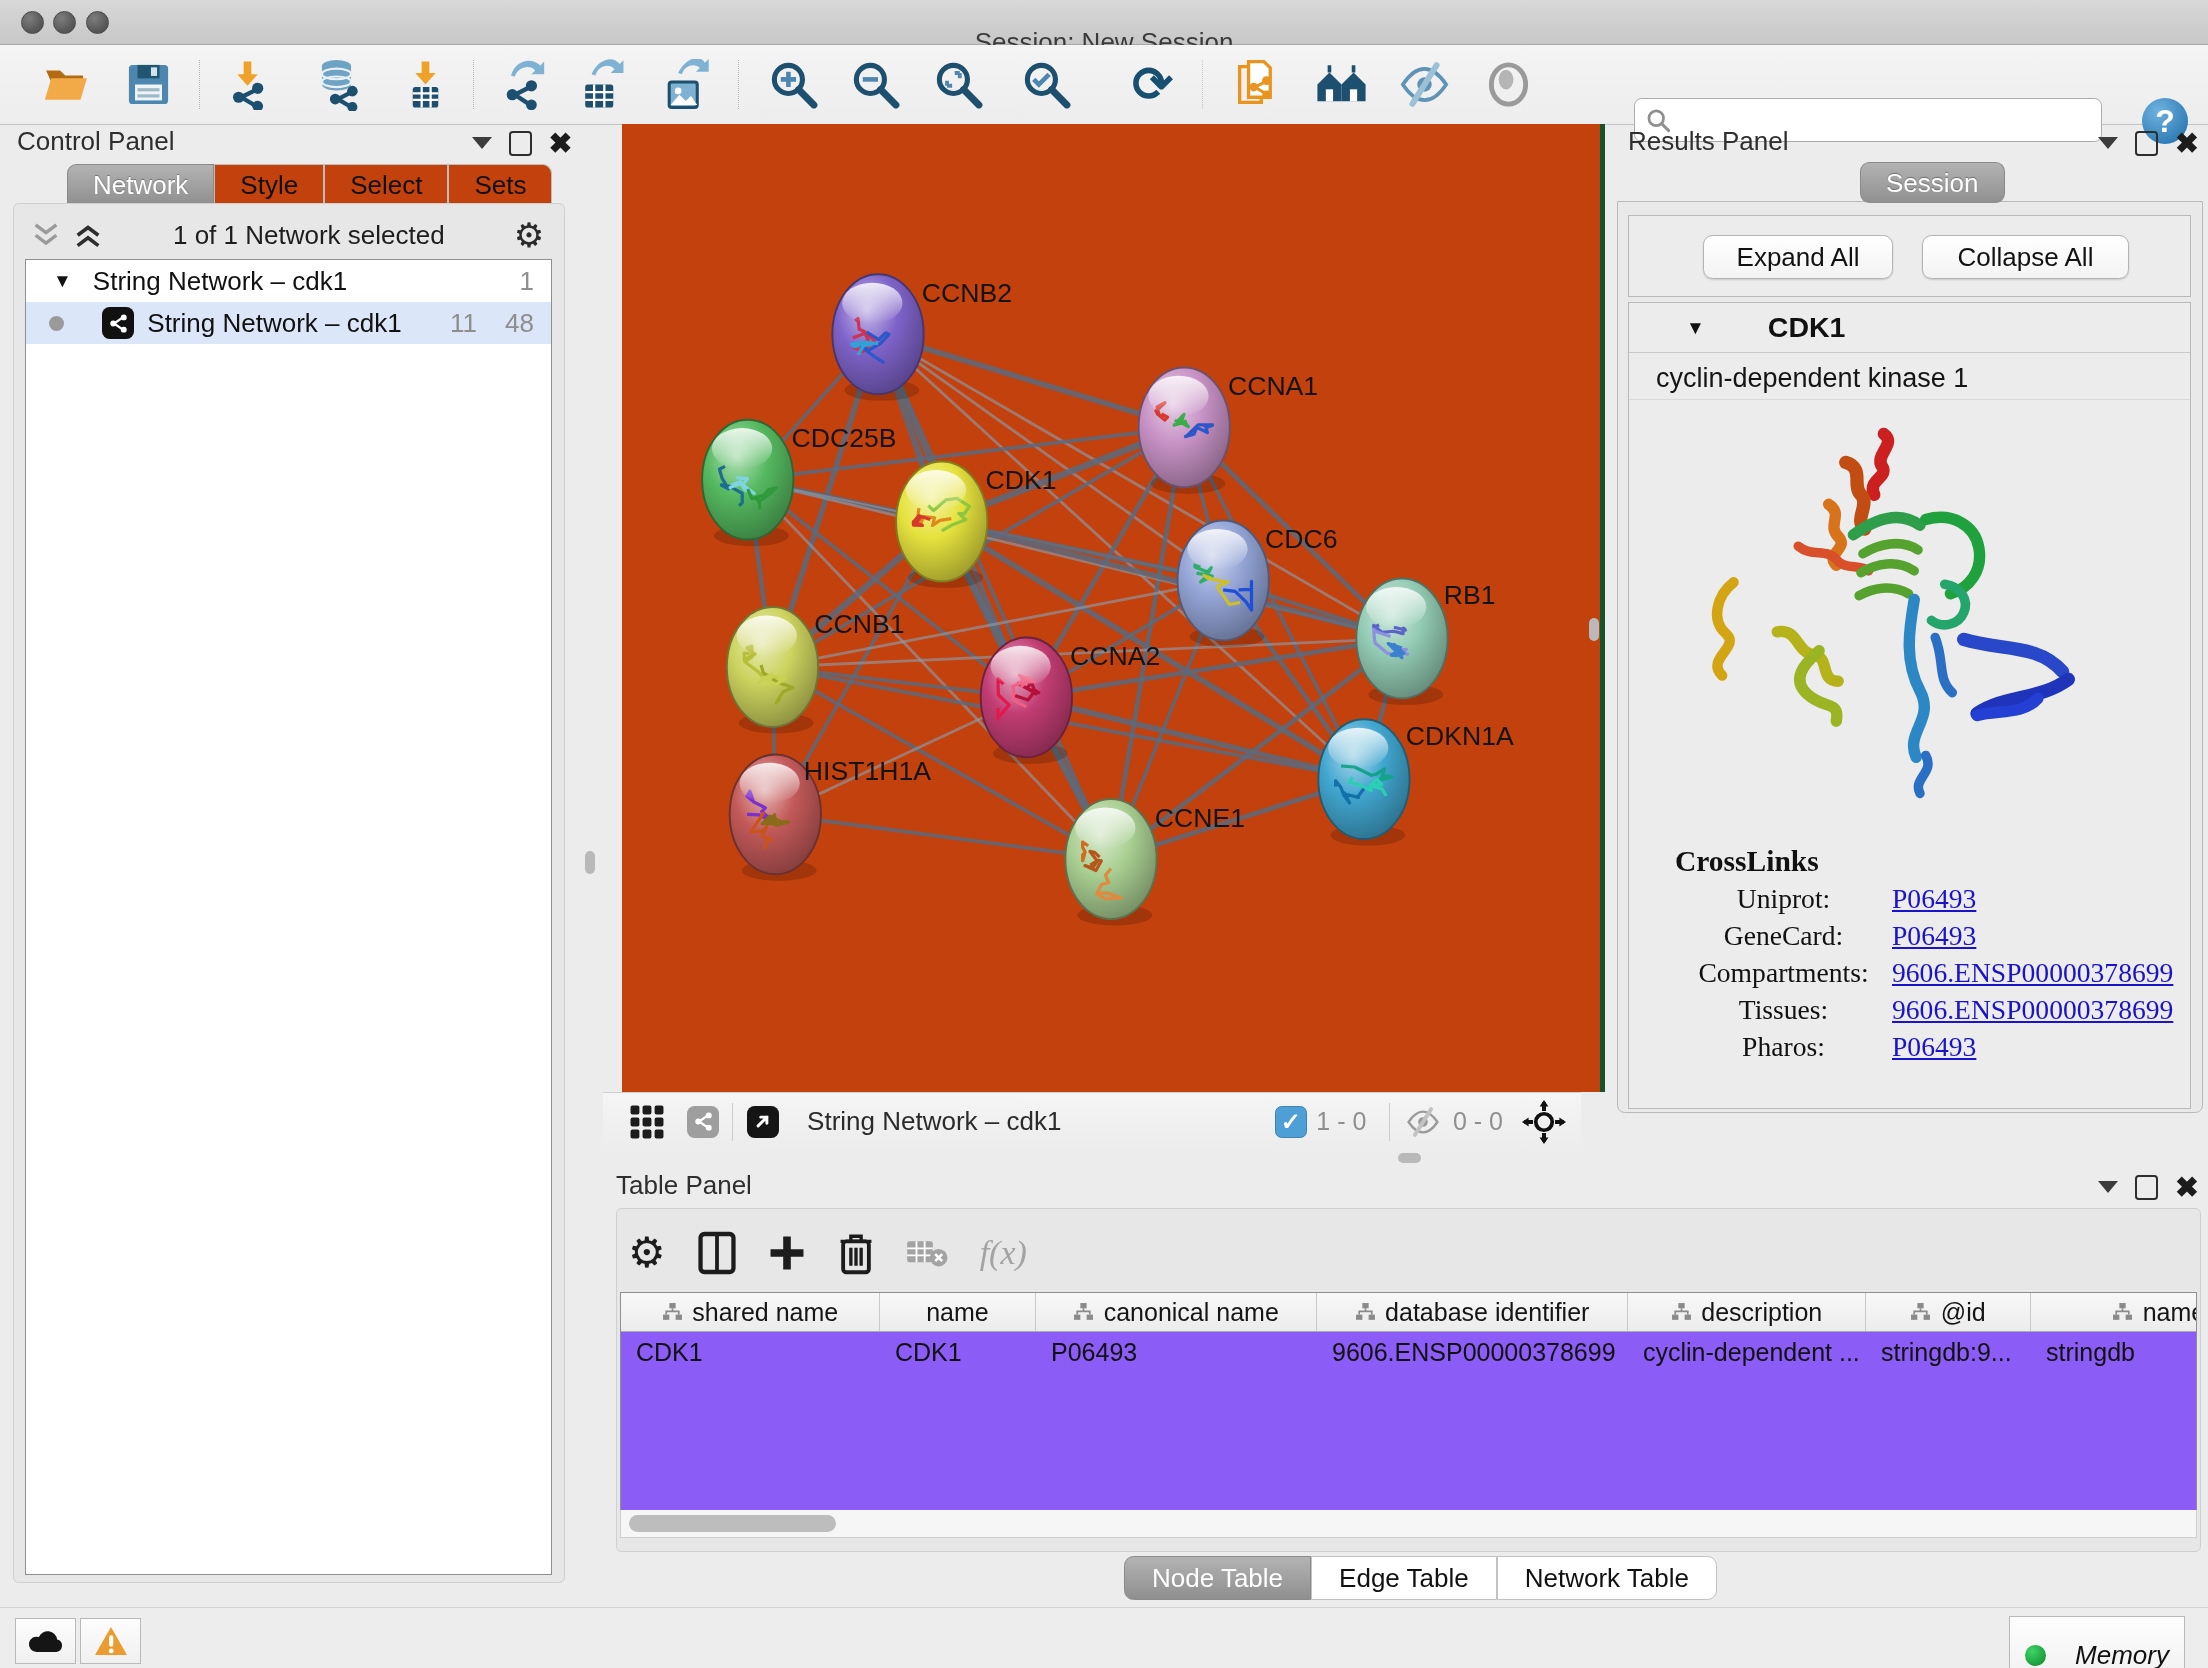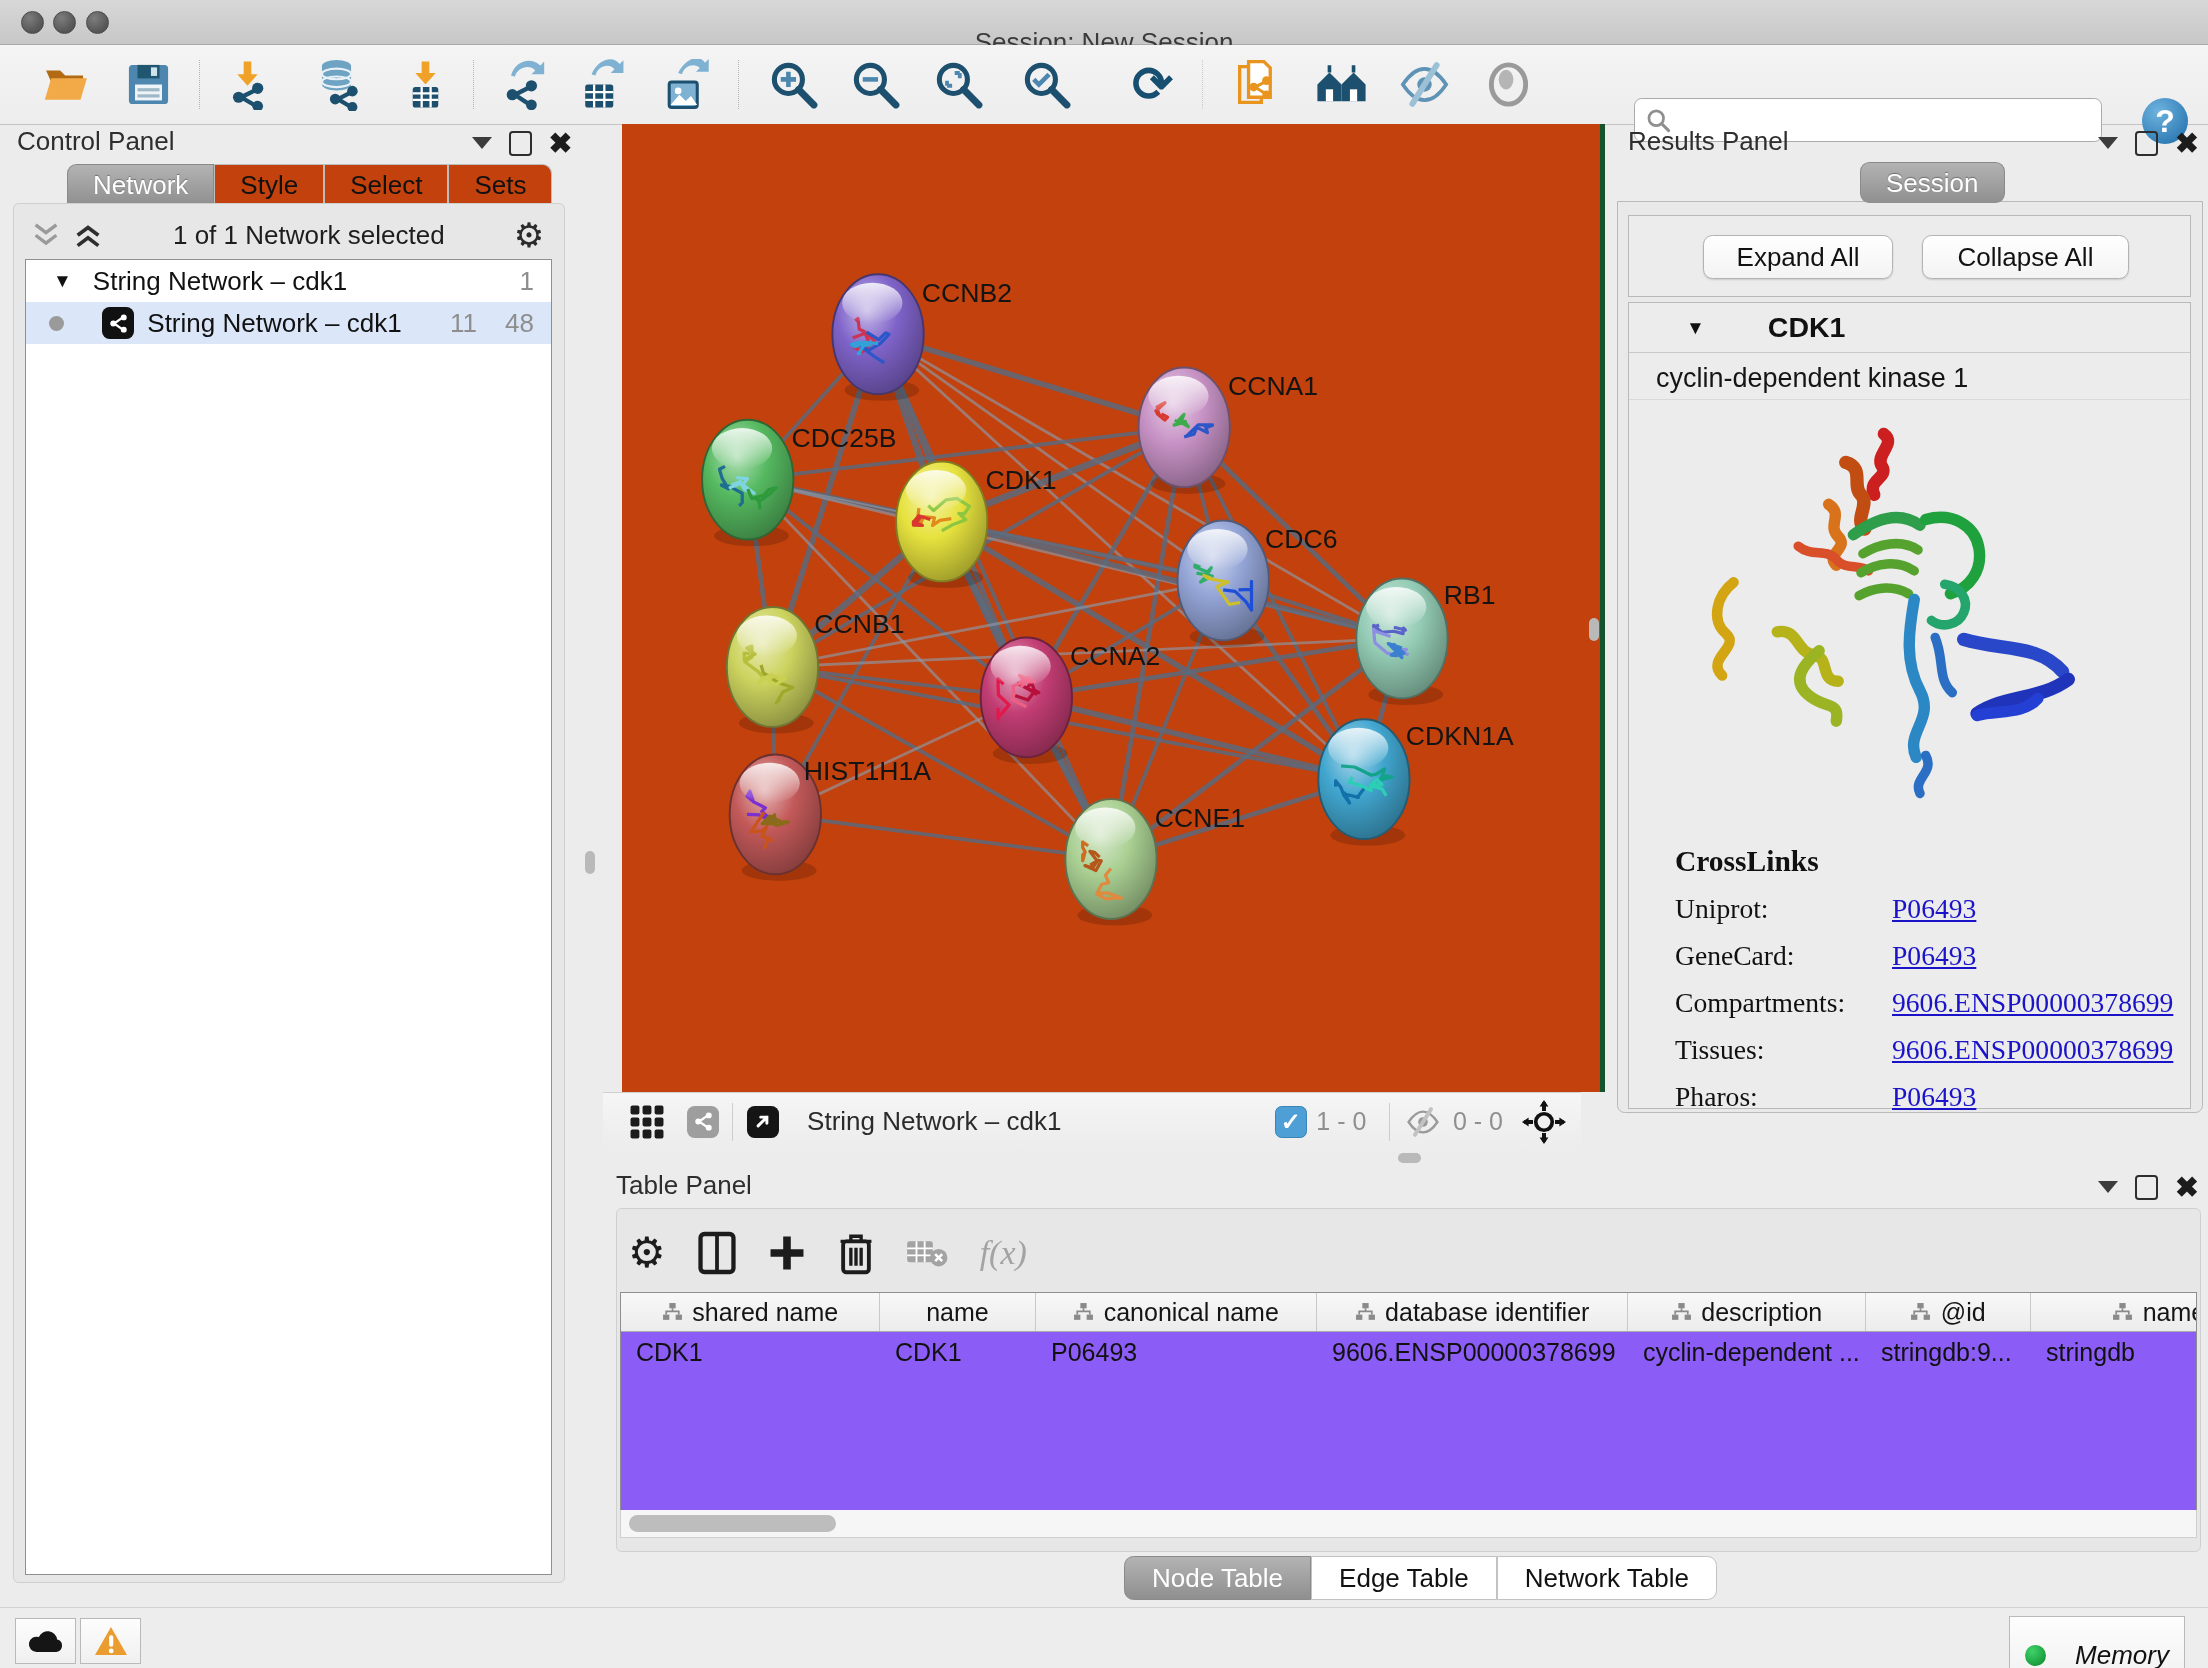--- a/index.html
+++ b/index.html
@@ -60,21 +60,21 @@
   .splitter-dot{position:absolute;background:#b9b9b9;border-radius:7.6px;}
   
   .res-sub{position:absolute;background:#ececec;border:1px solid #b9b9b9;}
   .btn{background:linear-gradient(#ffffff,#f3f3f3);border:1px solid #b3b3b3;border-radius:9.5px;font-size:26px;color:#111;
     height:42px;display:flex;align-items:center;justify-content:center;box-shadow:0 1px 1.9px rgba(0,0,0,.15);}
   .cdk-head{display:flex;align-items:center;height:49px;border-bottom:1px solid #c9c9c9;}
   .cdk-name{font-size:28.5px;font-weight:bold;color:#111;margin-left:63px;}
   .cdk-desc{font-size:27px;color:#151515;padding:9.5px 0 5.7px 27px;border-bottom:1px solid #d9d9d9;}
   .xlinks{font-family:"Liberation Serif",serif;font-size:27.6px;color:#111;}
   .xl-title{font-weight:bold;font-size:29.5px;}
-  .xl-row{display:flex;margin-top:15px;}
+  .xl-row{display:flex;margin-top:5px;text-align:center;}
   .xl-label{width:217px;}
   .xl-val a{color:#1a13c8;text-decoration:underline;}
   
   .tbl-box{position:absolute;left:616px;top:1208px;width:1583px;height:342px;background:#e7e7e7;border:1px solid #cfcfcf;border-radius:5.7px;}
   .tbl-toolbar{position:absolute;left:628px;top:1219px;height:67px;display:flex;align-items:center;gap:32px;}
   .tbl-area{position:absolute;left:620px;top:1292px;width:1575px;height:219px;background:#8b5cf6;border:1px solid #8f8f8f;overflow:hidden;}
   .tbl-header{display:flex;height:38px;background:linear-gradient(#f8f8f8,#ececec);border-bottom:1px solid #aaaaaa;}
   .th-cell{display:flex;align-items:center;justify-content:center;font-size:25px;color:#151515;border-right:1px solid #c9c9c9;gap:9.5px;box-sizing:border-box;flex:0 0 auto;}
   .tbl-row{display:flex;height:40px;}
   .td-cell{font-size:25px;color:#111;display:flex;align-items:center;padding-left:15px;box-sizing:border-box;flex:0 0 auto;overflow:hidden;white-space:nowrap;}

